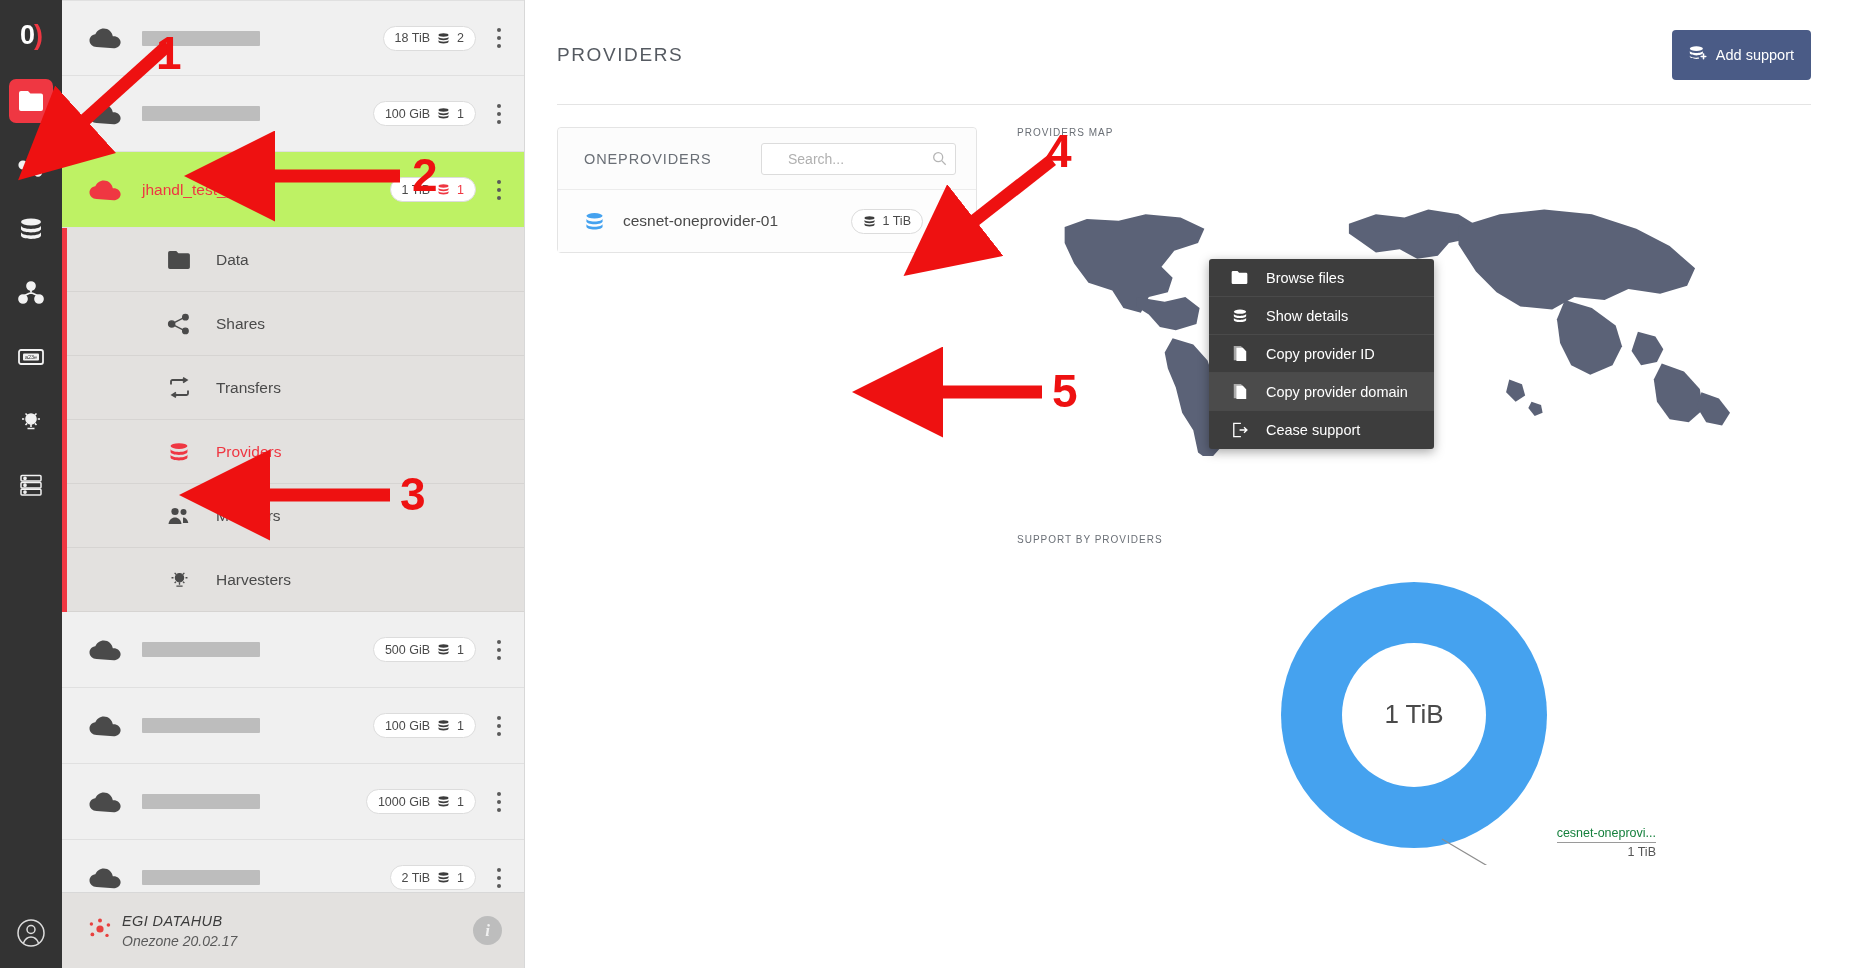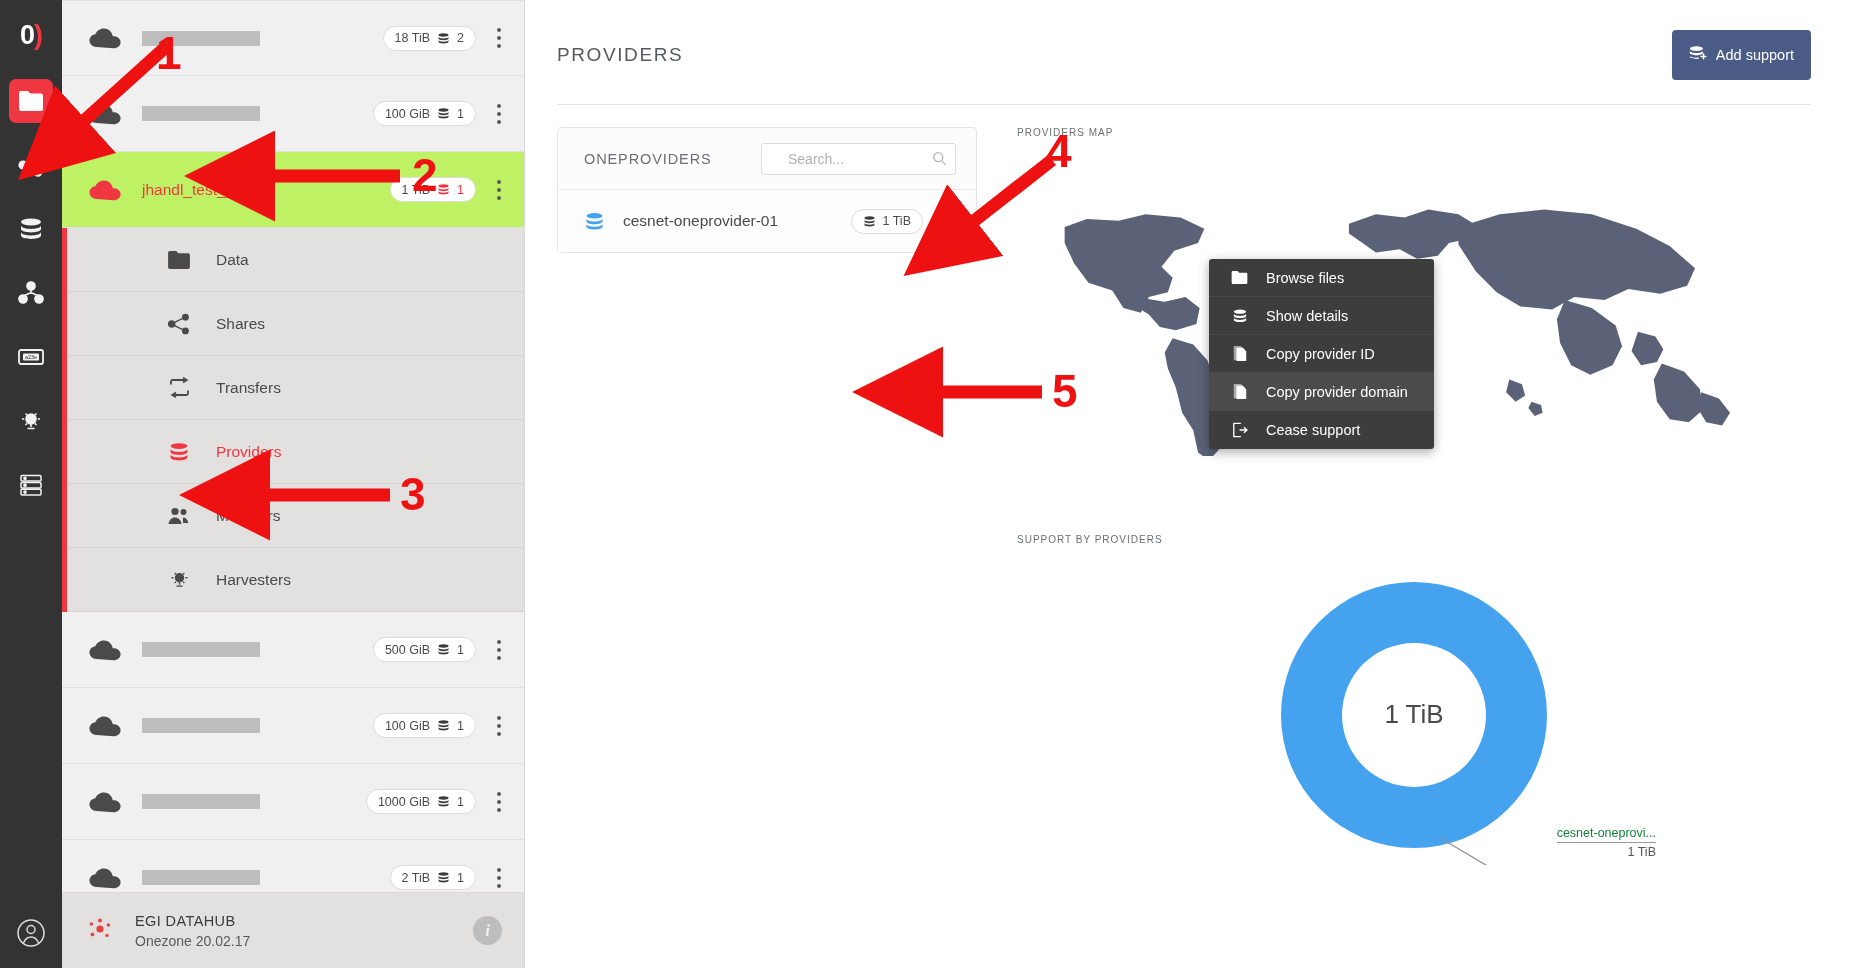--- a/index.html
+++ b/index.html
@@ -82,21 +82,21 @@
   .submenu-item .sm-label { font-size: 15.5px; color: #4a4a4a; }
   .submenu-item.active .sm-label { color: #ef3742; }
   .red-strip {
     position: absolute; left: 0; width: 5px; background: #ef3742;
   }
 
   .sidebar-footer {
     height: 78px; border-top: 1px solid #d8d8d8; background: #e3e1df;
     display: flex; align-items: center; padding: 0 22px 0 26px;
   }
-  .footer-text { margin-left: 23px; }
+  .footer-text { margin-left: 10px; font-style: italic; }
   .footer-title { font-size: 14.5px; color: #3c3c3c; letter-spacing: .4px; }
   .footer-sub { font-size: 14px; color: #5a5a5a; margin-top: 4px; }
   .info-circle {
     margin-left: auto; width: 29px; height: 29px; border-radius: 50%;
     background: #bdbdbd; color: #f0f0f0; display: flex;
     align-items: center; justify-content: center;
     font-size: 17px; font-family: "Liberation Serif", serif; font-style: italic; font-weight: bold;
   }
 
   

